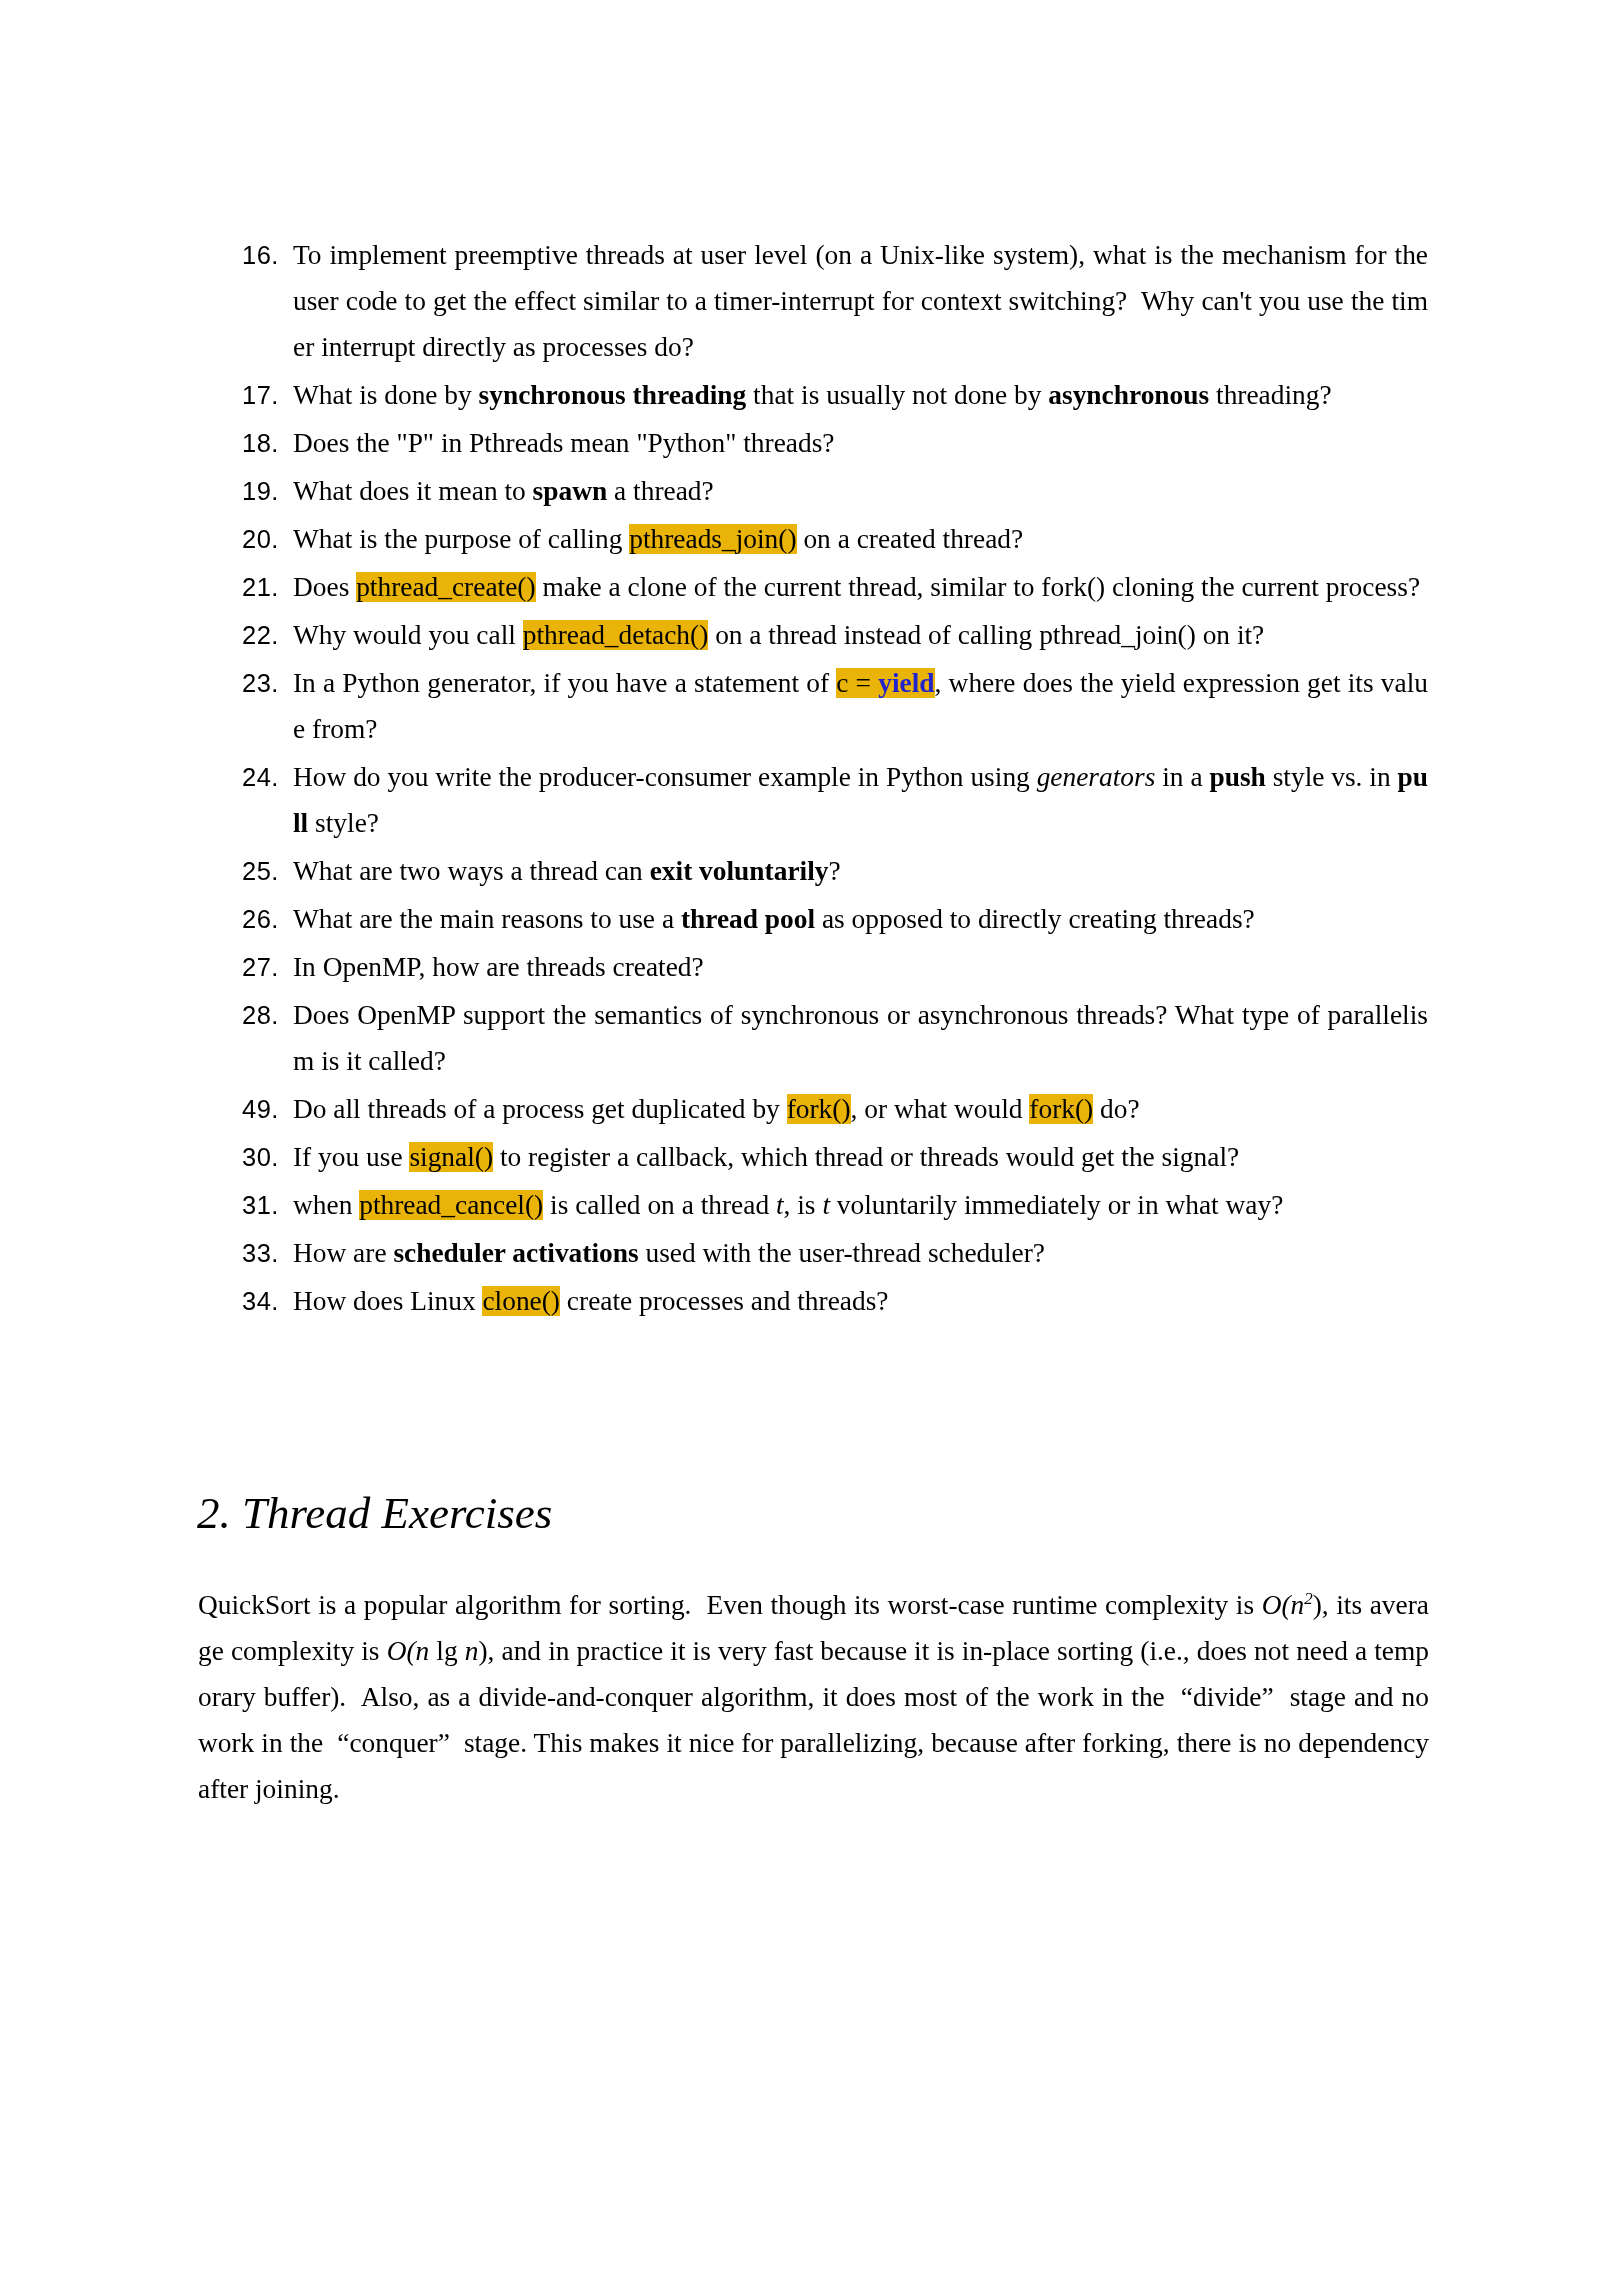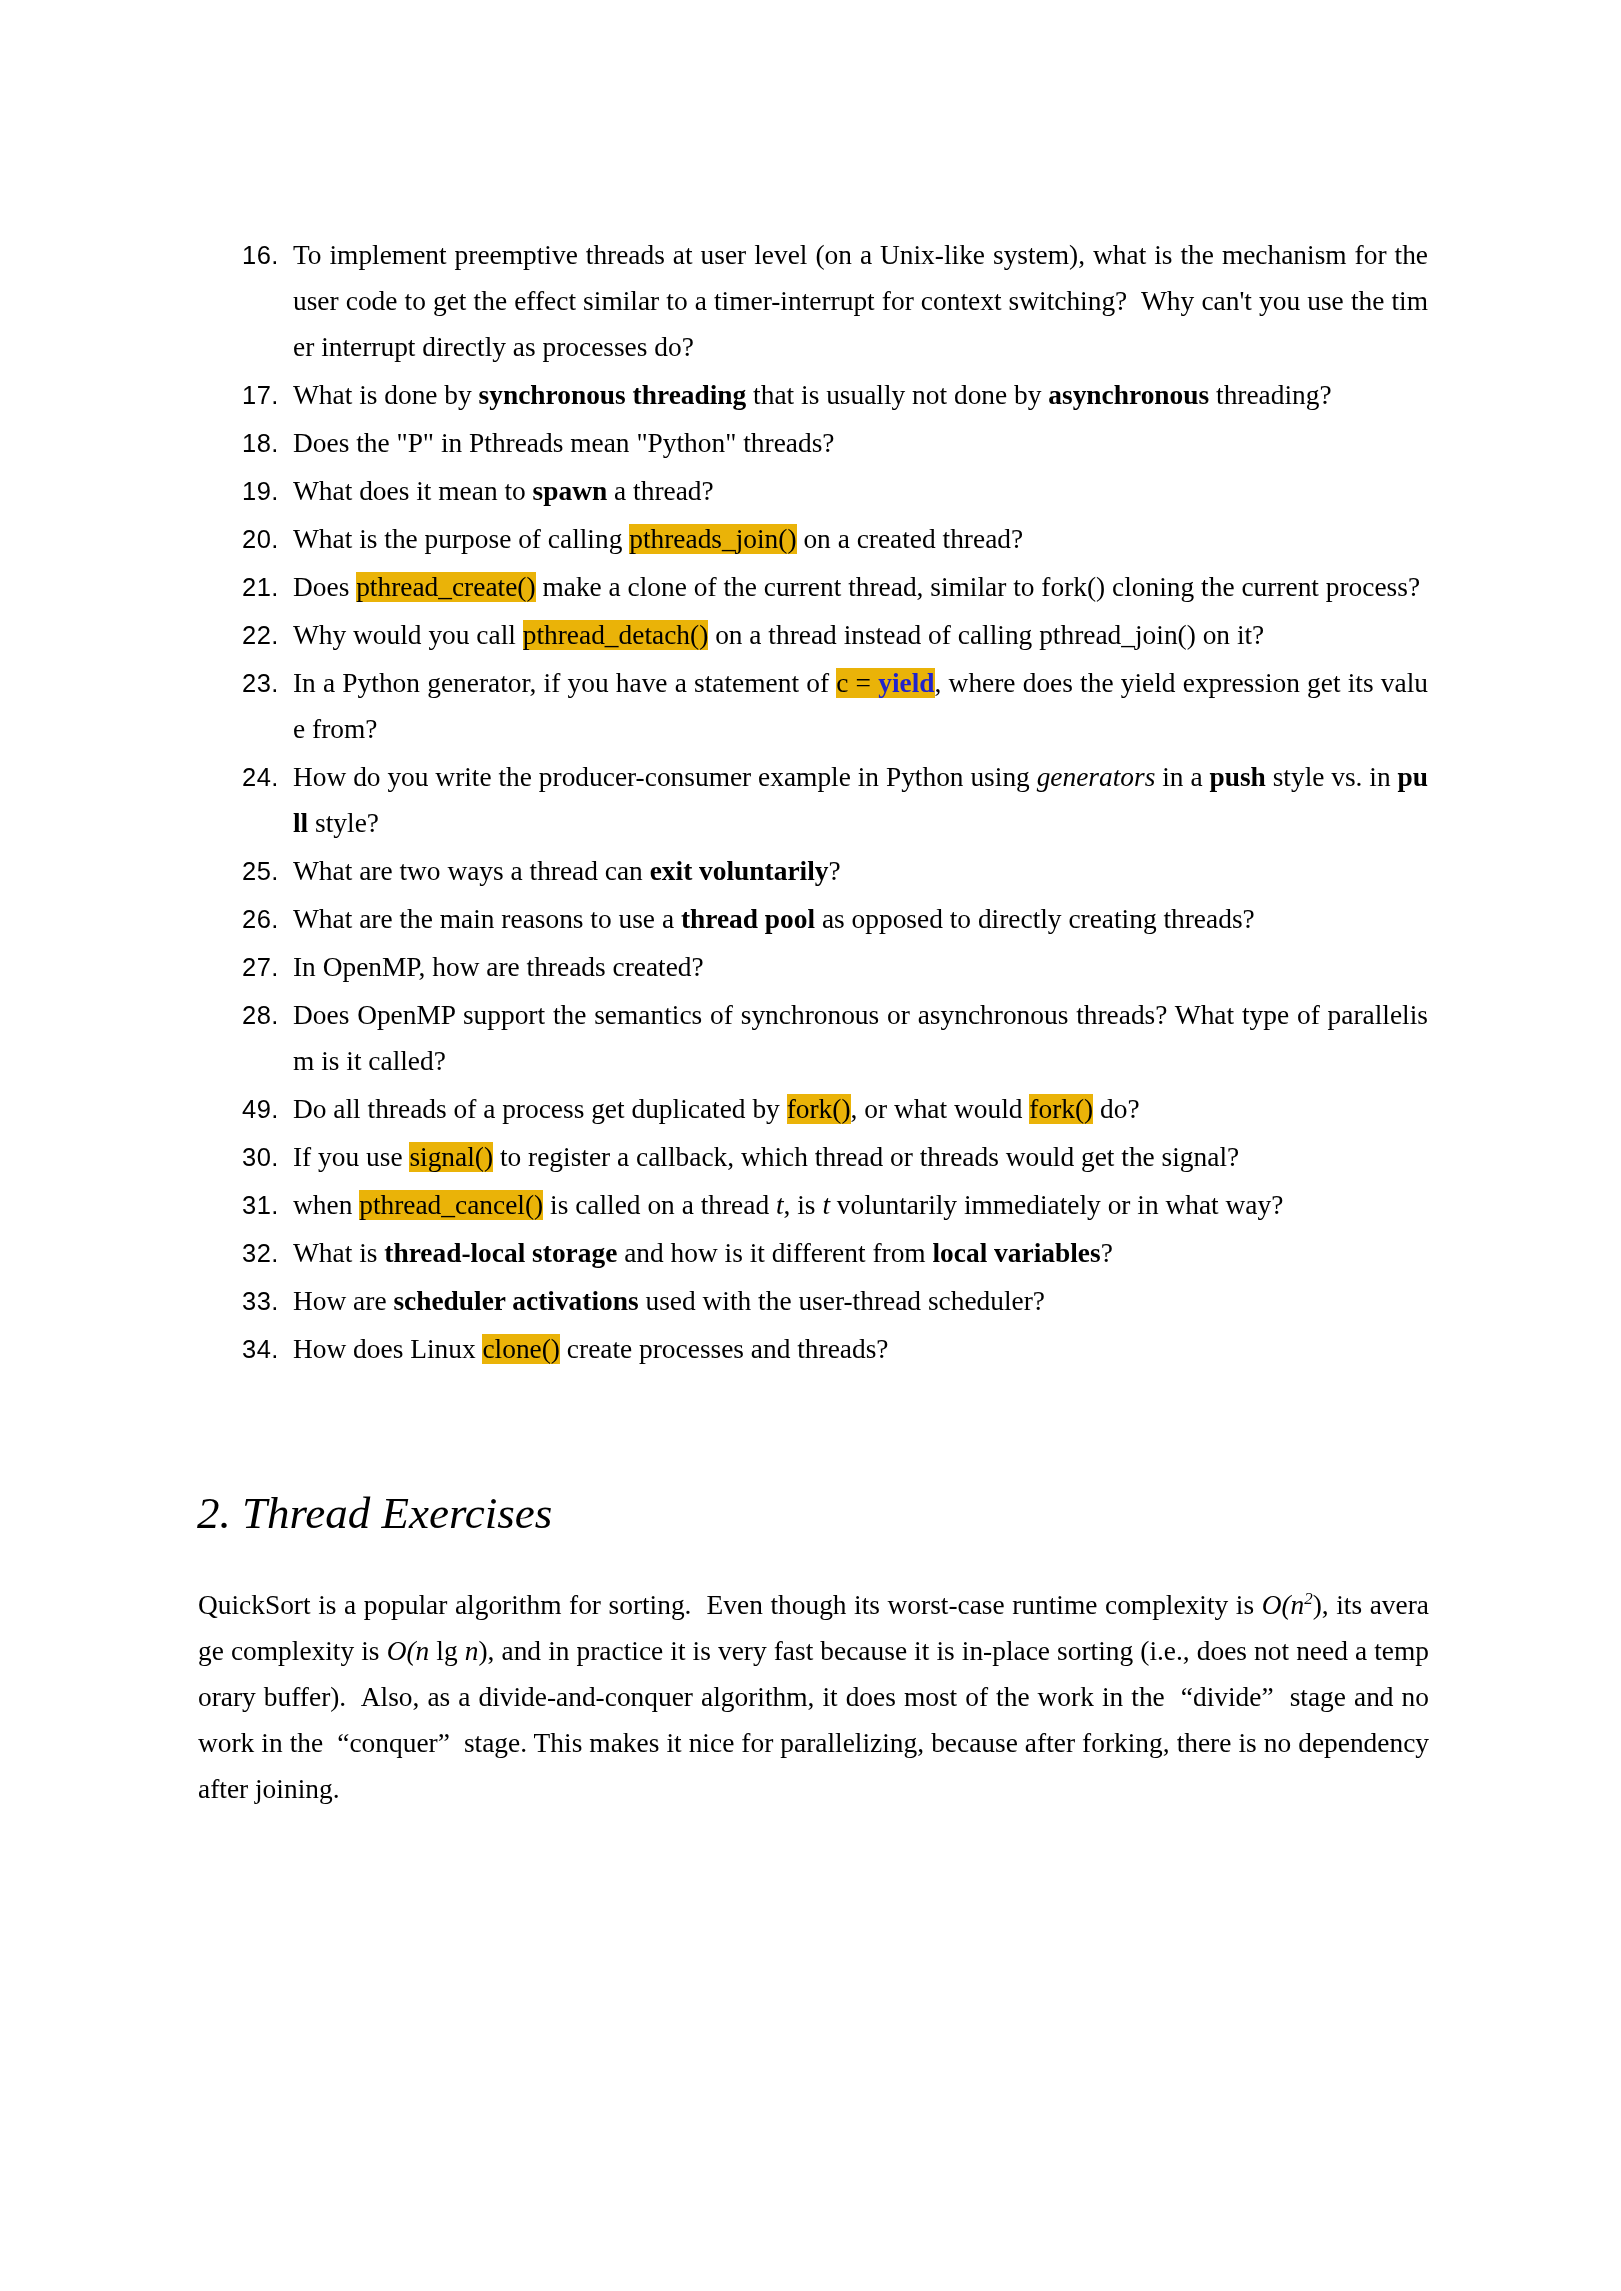--- a/index.html
+++ b/index.html
@@ -128,24 +128,20 @@
       </div>
       <div class="q-item">
         <div class="q-num">30.</div>
         <div class="q-text rich"><span>If you use </span><span class="hl">signal()</span><span> to register a callback, which thread or threads would get the signal?</span></div>
       </div>
       <div class="q-item">
         <div class="q-num">31.</div>
         <div class="q-text rich"><span>when </span><span class="hl">pthread_cancel()</span><span> is called on a thread </span><span class="i">t</span><span>, is </span><span class="i">t</span><span> voluntarily immediately or in what way?</span></div>
       </div>
       <div class="q-item">
-        <div class="q-num">32.</div>
-        <div class="q-text rich"><span>What is </span><span class="b">thread-local storage</span><span> and how is it different from </span><span class="b">local variables</span><span>?</span></div>
-      </div>
-      <div class="q-item">
         <div class="q-num">33.</div>
         <div class="q-text rich"><span>How are </span><span class="b">scheduler activations</span><span> used with the user-thread scheduler?</span></div>
       </div>
       <div class="q-item">
         <div class="q-num">34.</div>
         <div class="q-text rich"><span>How does Linux </span><span class="hl">clone()</span><span> create processes and threads?</span></div>
       </div>
     </div>
 
   <h2 class="section-heading">2. Thread Exercises</h2>

